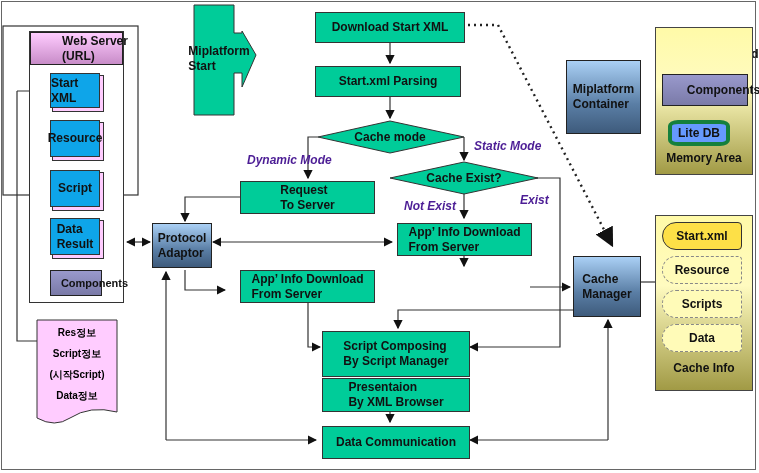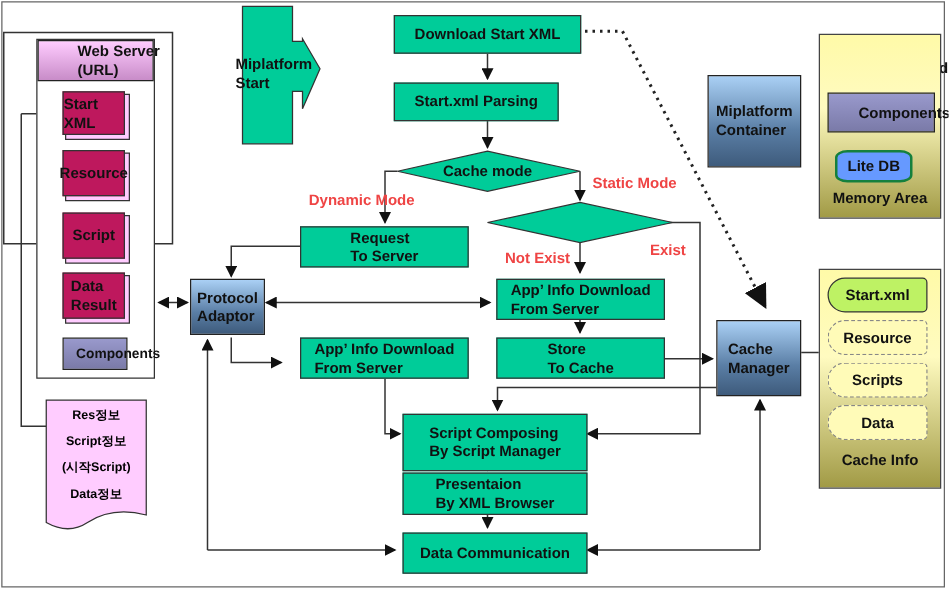--- a/index.html
+++ b/index.html
@@ -1,28 +1,28 @@
 <!DOCTYPE html>
 <html><head>
 <meta charset="utf-8">
 <style>
   html,body{margin:0;padding:0;background:#fff;}
   #root{position:relative;width:759px;height:473px;overflow:hidden;background:#fff;font-family:"Liberation Sans",sans-serif;}
   .frame{position:absolute;left:1px;top:1px;width:755px;height:469px;border:1px solid #666;box-sizing:border-box;}
   .box{position:absolute;box-sizing:border-box;display:flex;align-items:center;justify-content:center;text-align:left;font-weight:bold;font-size:12px;line-height:15px;color:#111;}
   .green{background:#00cc99;border:1px solid #333;}
-  .pink{background:#be185d;border:1px solid #333;box-shadow:3px 3px 0 #ffccff,3px 3px 0 1px #333;}
+  .pink{background:#0ea5e9;border:1px solid #333;box-shadow:3px 3px 0 #ffccff,3px 3px 0 1px #333;}
   .purple{background:linear-gradient(#9999cc,#7a7aa8);border:1px solid #222;padding-left:37px;}
   .steel{background:linear-gradient(#aad0f5,#5a7ea5 60%,#3e5b7c);border:1px solid #222;}
   .yellow{background:linear-gradient(#fffaa8,#fffbc0 40%,#a19a45);border:1px solid #444;}
-  .lbl-red{position:absolute;color:#ef4444;font-weight:bold;font-size:12px;white-space:nowrap;}
+  .lbl-red{position:absolute;color:#4c1d95;font-weight:bold;font-style:italic;font-size:12px;white-space:nowrap;}
   svg.lines{position:absolute;left:0;top:0;}
   .pill{position:absolute;box-sizing:border-box;height:28px;border-radius:14px 4px 4px 14px;display:flex;align-items:center;justify-content:center;font-weight:bold;font-size:12px;color:#111;}
   .pill.dash{border:1px dashed #888;background:#fffbb8;}
-  .pill.orange{border:1px solid #333;background:#bef264;}
+  .pill.orange{border:1px solid #333;background:#fde047;}
 </style>
 </head>
 <body>
 
 <div id="root">
   <div class="frame"></div>
 
   <svg class="lines" width="759" height="473">
     <defs>
       <marker id="ah" markerWidth="8" markerHeight="8" refX="7" refY="4" orient="auto">
@@ -86,30 +86,29 @@
     <div>Res정보</div>
     <div>Script정보</div>
     <div>(시작Script)</div>
     <div>Data정보</div>
   </div>
 
   <div class="box" style="left:188px;top:44px;width:62px;height:30px;white-space:pre;">Miplatform
 Start</div>
 
   <div class="box green" style="left:315px;top:12px;width:150px;height:31px;">Download Start XML</div>
-  <div class="box green" style="left:315px;top:66px;width:132px;height:31px;">Start.xml Parsing</div>
+  <div class="box green" style="left:315px;top:66px;width:146px;height:31px;">Start.xml Parsing</div>
   <div class="box" style="left:340px;top:128px;width:100px;height:18px;">Cache mode</div>
+  <div class="box" style="left:414px;top:169px;width:100px;height:18px;">Cache Exist?</div>
   <div class="box green" style="left:240px;top:181px;width:135px;height:33px;white-space:pre;">Request
 To Server</div>
   <div class="box green" style="left:397px;top:223px;width:135px;height:33px;white-space:pre;">App’ Info Download
 From Server</div>
   <div class="box green" style="left:240px;top:270px;width:135px;height:33px;white-space:pre;">App’ Info Download
 From Server</div>
-  <div class="box green" style="left:397px;top:270px;width:135px;height:33px;white-space:pre;">Store
-To Cache</div>
   <div class="box green" style="left:322px;top:331px;width:148px;height:46px;white-space:pre;">Script Composing
 By Script Manager</div>
   <div class="box green" style="left:322px;top:426px;width:148px;height:33px;">Data Communication</div>
   <div class="box green" style="left:322px;top:378px;width:148px;height:34px;white-space:pre;">Presentaion
 By XML Browser</div>
 
   <div class="lbl-red" style="left:247px;top:153px;">Dynamic Mode</div>
   <div class="lbl-red" style="left:474px;top:139px;">Static Mode</div>
   <div class="lbl-red" style="left:404px;top:199px;">Not Exist</div>
   <div class="lbl-red" style="left:520px;top:193px;">Exist</div>
@@ -121,21 +120,21 @@
 Container</div>
 
   <div class="box steel" style="left:573px;top:256px;width:68px;height:61px;white-space:pre;">Cache
 Manager</div>
 
   <div class="box purple" style="left:662px;top:40px;width:86px;height:28px;">Miplatform*.dll</div>
   <div class="box yellow" style="left:655px;top:27px;width:98px;height:148px;align-items:flex-end;padding-bottom:8px;">
     <span>Memory Area</span>
   </div>
   <div class="box purple" style="left:662px;top:74px;width:86px;height:32px;">Components</div>
-  <div class="box" style="left:668px;top:120px;width:62px;height:26px;background:#6699ff;border:2px solid #15803d;border-radius:10px/6px;">Lite DB</div>
+  <div class="box" style="left:668px;top:120px;width:62px;height:26px;background:#6699ff;border:4px solid #15803d;border-radius:10px/6px;">Lite DB</div>
 
   <div class="box yellow" style="left:655px;top:215px;width:98px;height:176px;align-items:flex-end;padding-bottom:14px;">
     <span>Cache Info</span>
   </div>
   <div class="pill orange" style="left:662px;top:222px;width:80px;">Start.xml</div>
   <div class="pill dash" style="left:662px;top:256px;width:80px;">Resource</div>
   <div class="pill dash" style="left:662px;top:290px;width:80px;">Scripts</div>
   <div class="pill dash" style="left:662px;top:324px;width:80px;">Data</div>
 </div>
 

